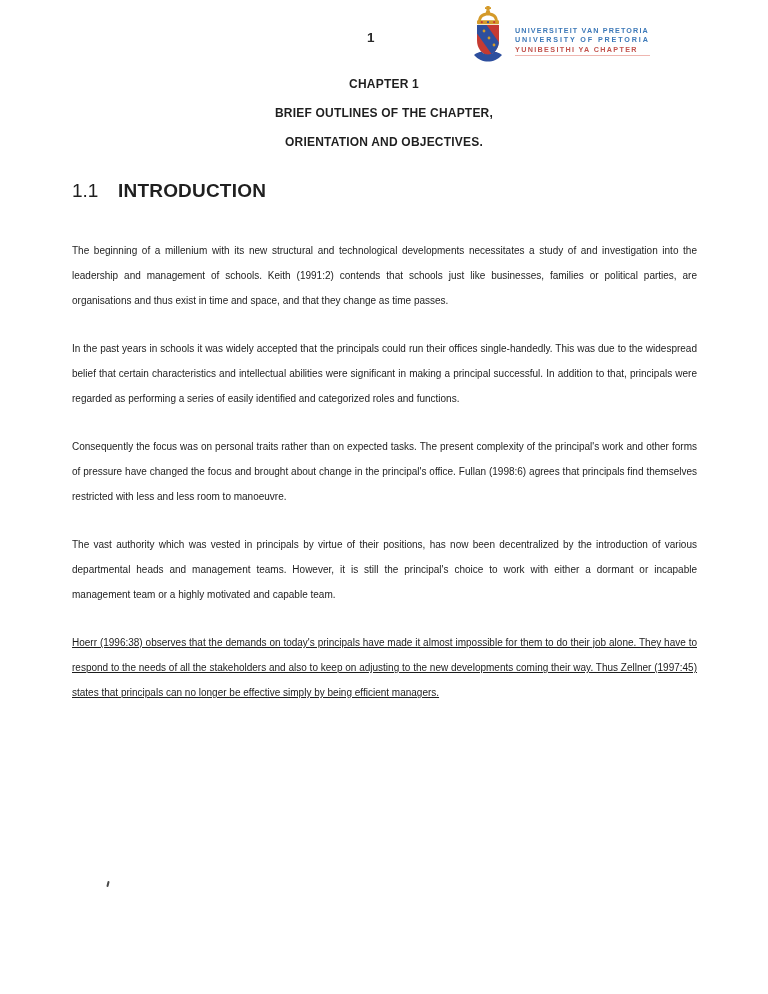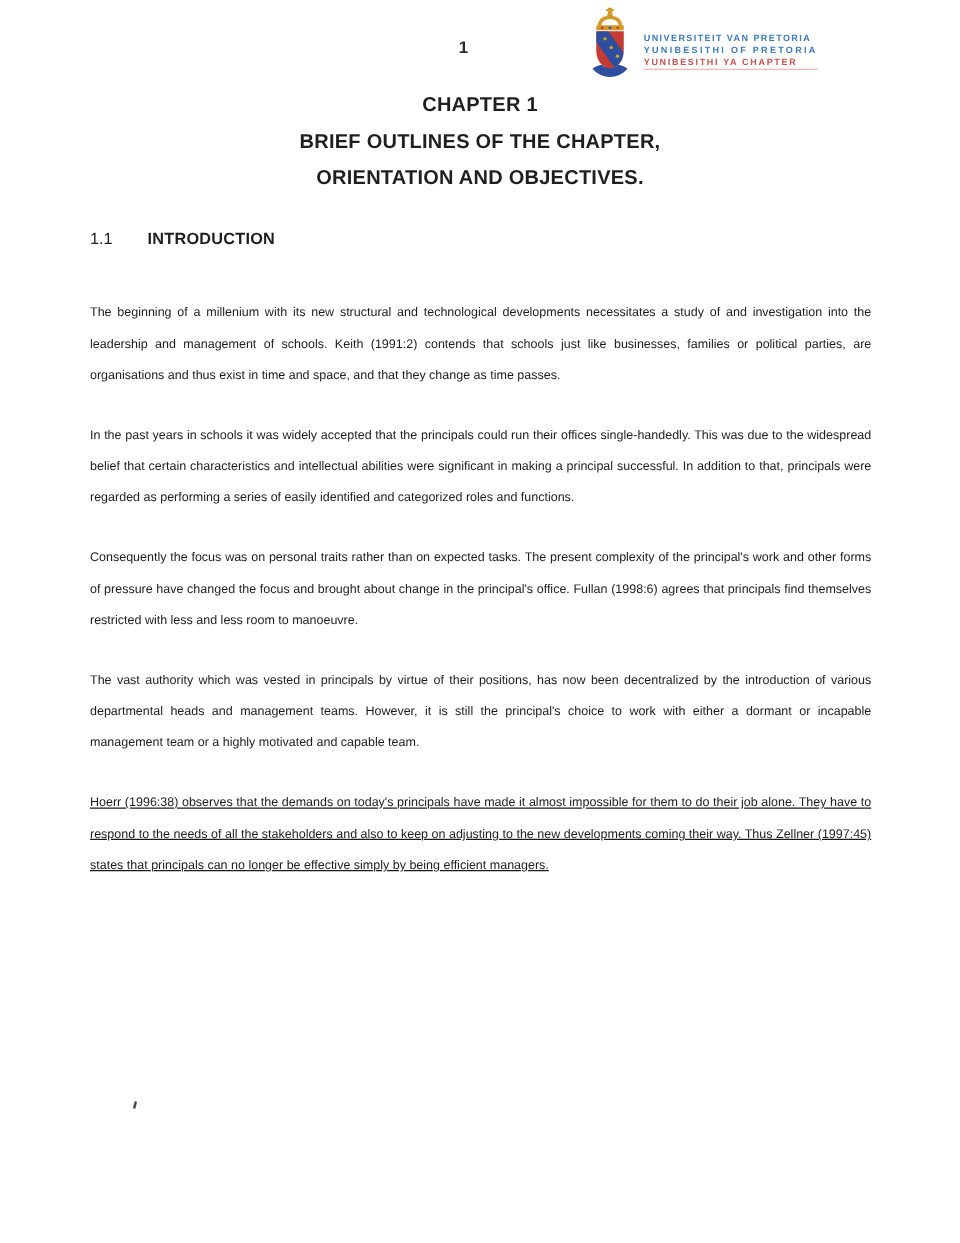--- a/index.html
+++ b/index.html
@@ -58,34 +58,34 @@
     color: #c2544e;
     border-bottom: 1.5px solid #efb6b0;
     padding-bottom: 1px;
   }
 
   
   .title {
     margin: 0;
     padding-top: 70px;
     text-align: center;
-    font-size: 16px;
+    font-size: 12px;
     font-weight: bold;
     letter-spacing: 0.2px;
   }
   .title-line {
     display: block;
     line-height: 29px;
   }
 
   
   .section-heading {
     margin-top: 21px;
     margin-left: 72px;
-    font-size: 13px;
+    font-size: 19px;
     line-height: 25px;
   }
   .section-number {
     display: inline-block;
     width: 46px;
   }
   .section-title {
     font-weight: bold;
     letter-spacing: 0.2px;
   }
@@ -148,21 +148,21 @@
         <path d="M7 22 L17 14 L37 42 L27 50 Z" fill="#2d4f9e"></path>
         <circle cx="18" cy="25" r="1.4" fill="#d49a2a"></circle>
         <circle cx="23" cy="32" r="1.4" fill="#d49a2a"></circle>
         <circle cx="28" cy="39" r="1.4" fill="#d49a2a"></circle>
       </g>
 
       <path d="M8 49 C12 53.6 17 55.5 22 55.5 C27 55.5 32 53.6 36 49 C33.2 46.8 31 46.2 28.4 45.8 C26.9 47.6 24.6 48.6 22 48.6 C19.4 48.6 17.1 47.6 15.6 45.8 C13 46.2 10.8 46.8 8 49 Z" fill="#2d4f9e"></path>
     </svg>
     <div class="logo-text">
       <div class="logo-line l1">UNIVERSITEIT VAN PRETORIA</div>
-      <div class="logo-line l2">YUNIBESITHI OF PRETORIA</div>
+      <div class="logo-line l2">UNIVERSITY OF PRETORIA</div>
       <div class="logo-line l3">YUNIBESITHI YA CHAPTER</div>
     </div>
   </div>
 
   <h1 class="title">
     <span class="title-line">CHAPTER 1</span>
     <span class="title-line">BRIEF OUTLINES OF THE CHAPTER,</span>
     <span class="title-line">ORIENTATION AND OBJECTIVES.</span>
   </h1>
 

